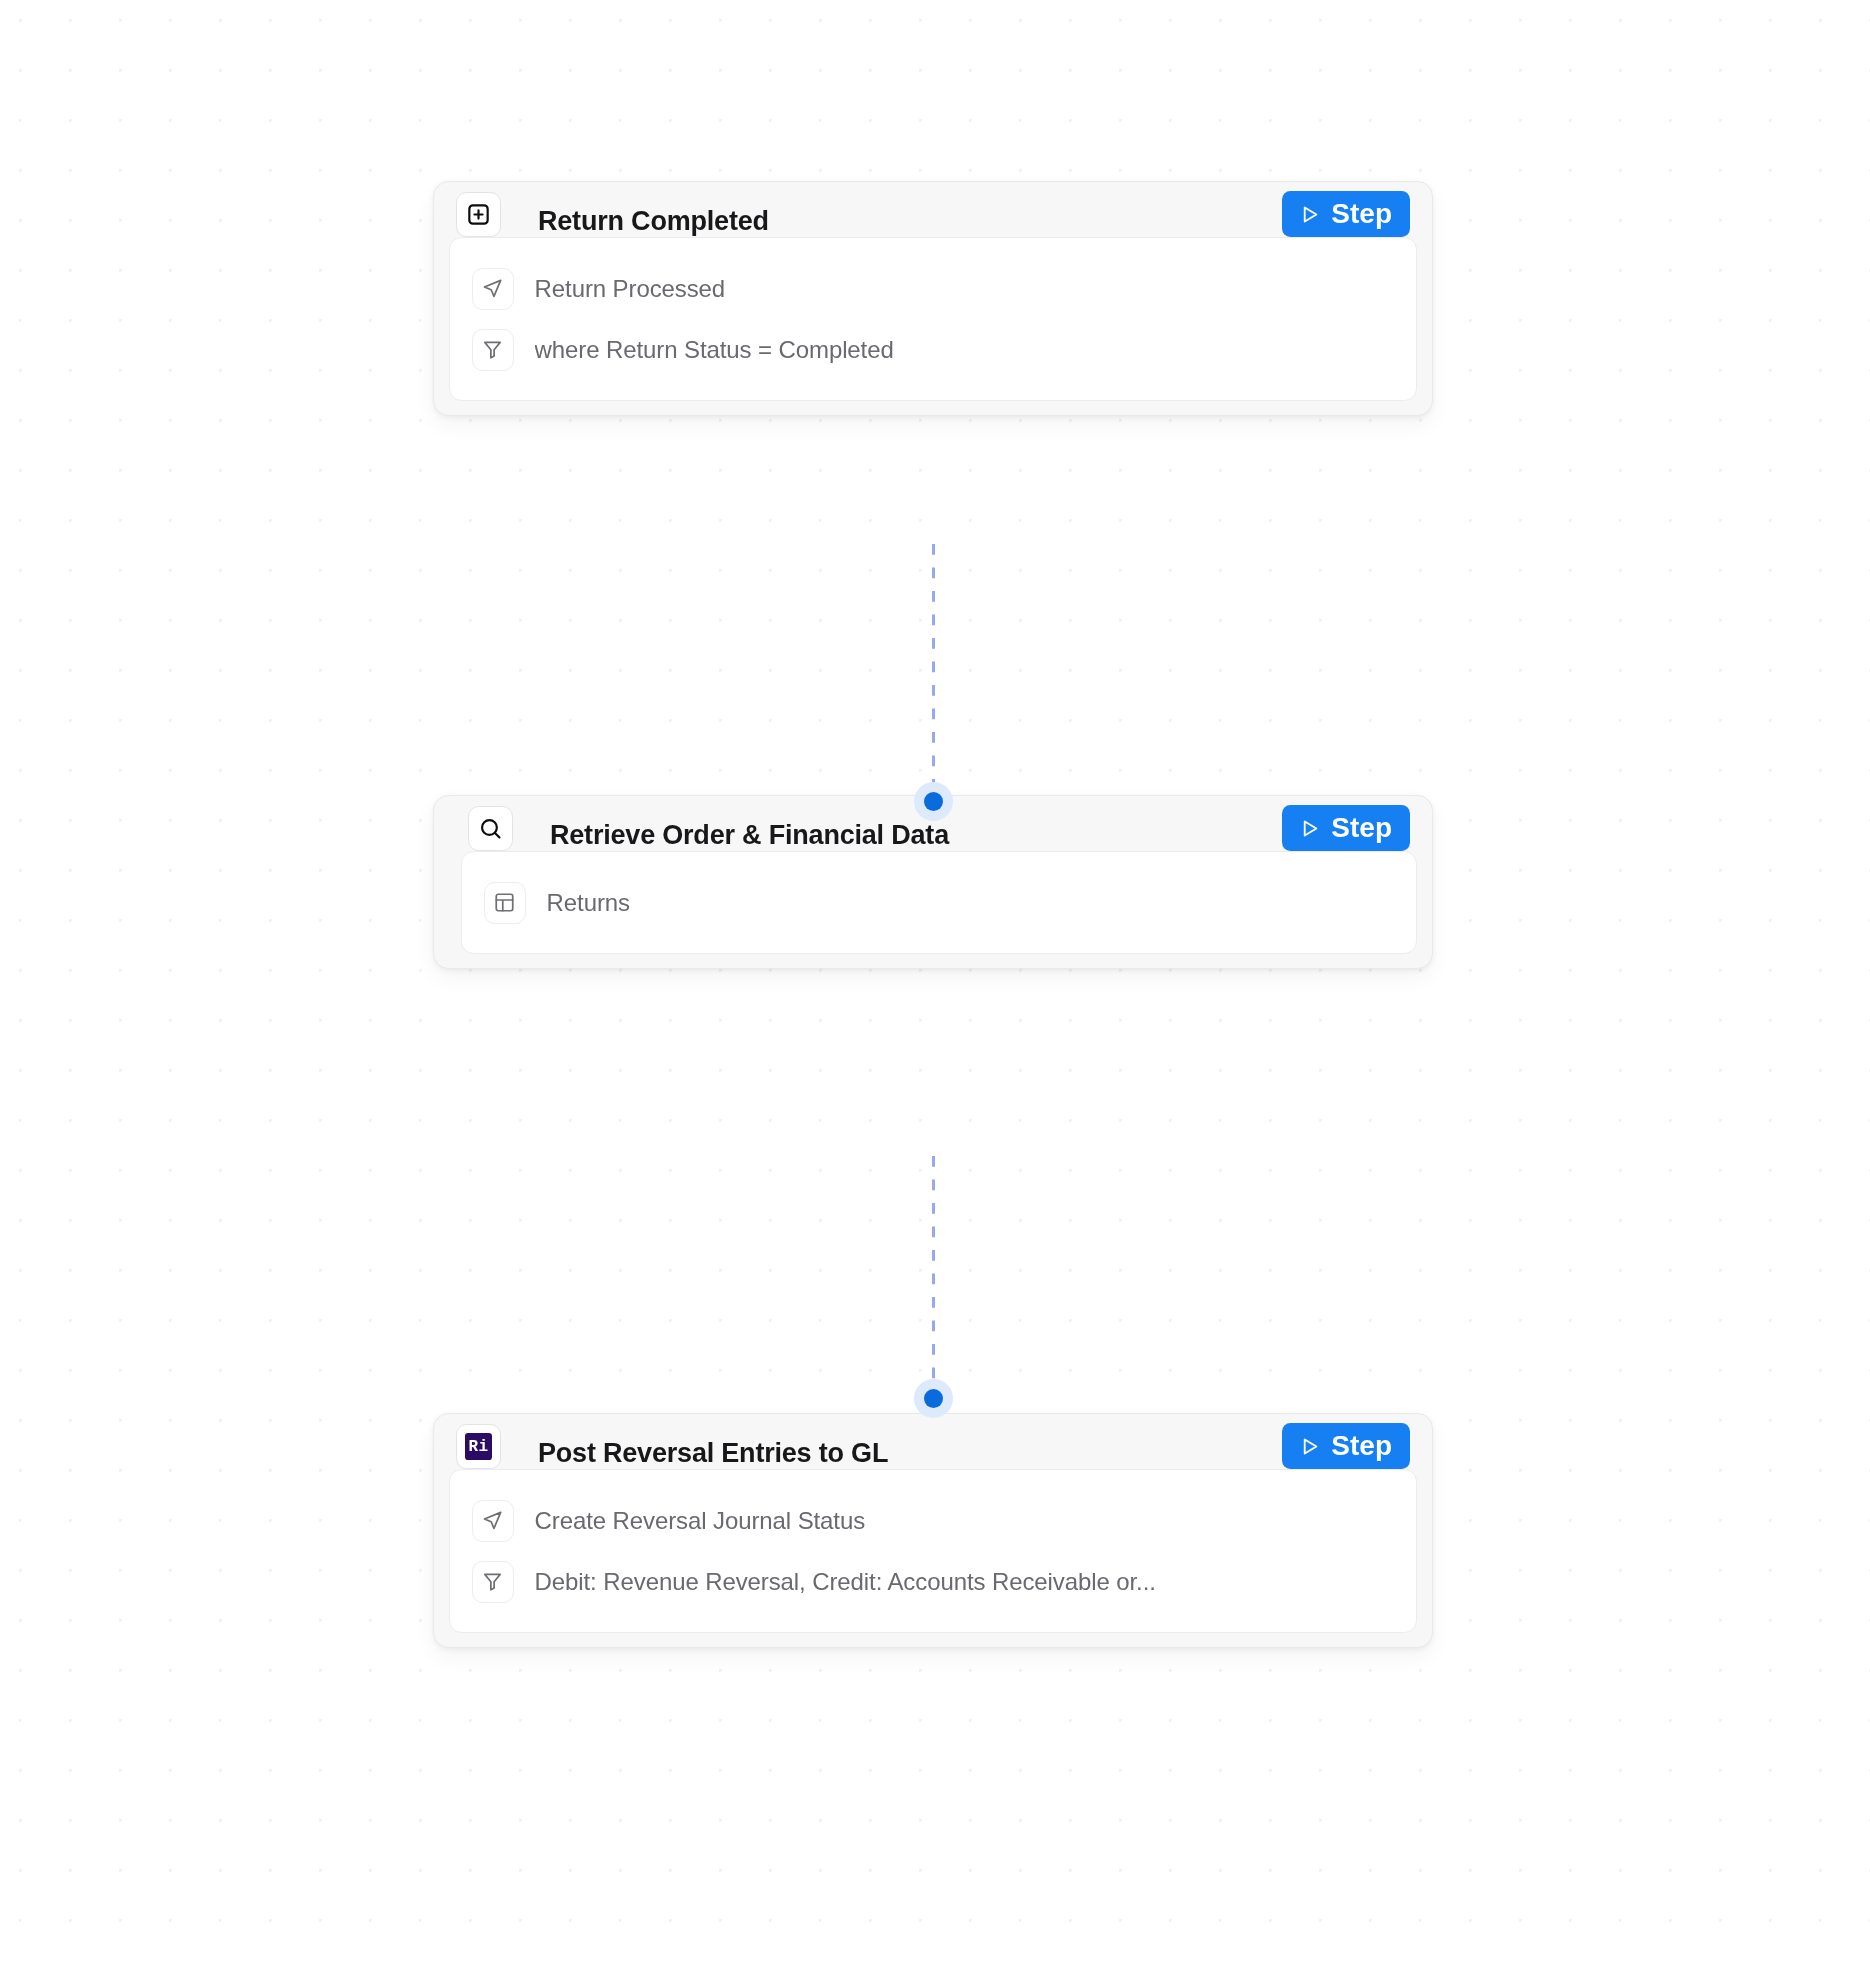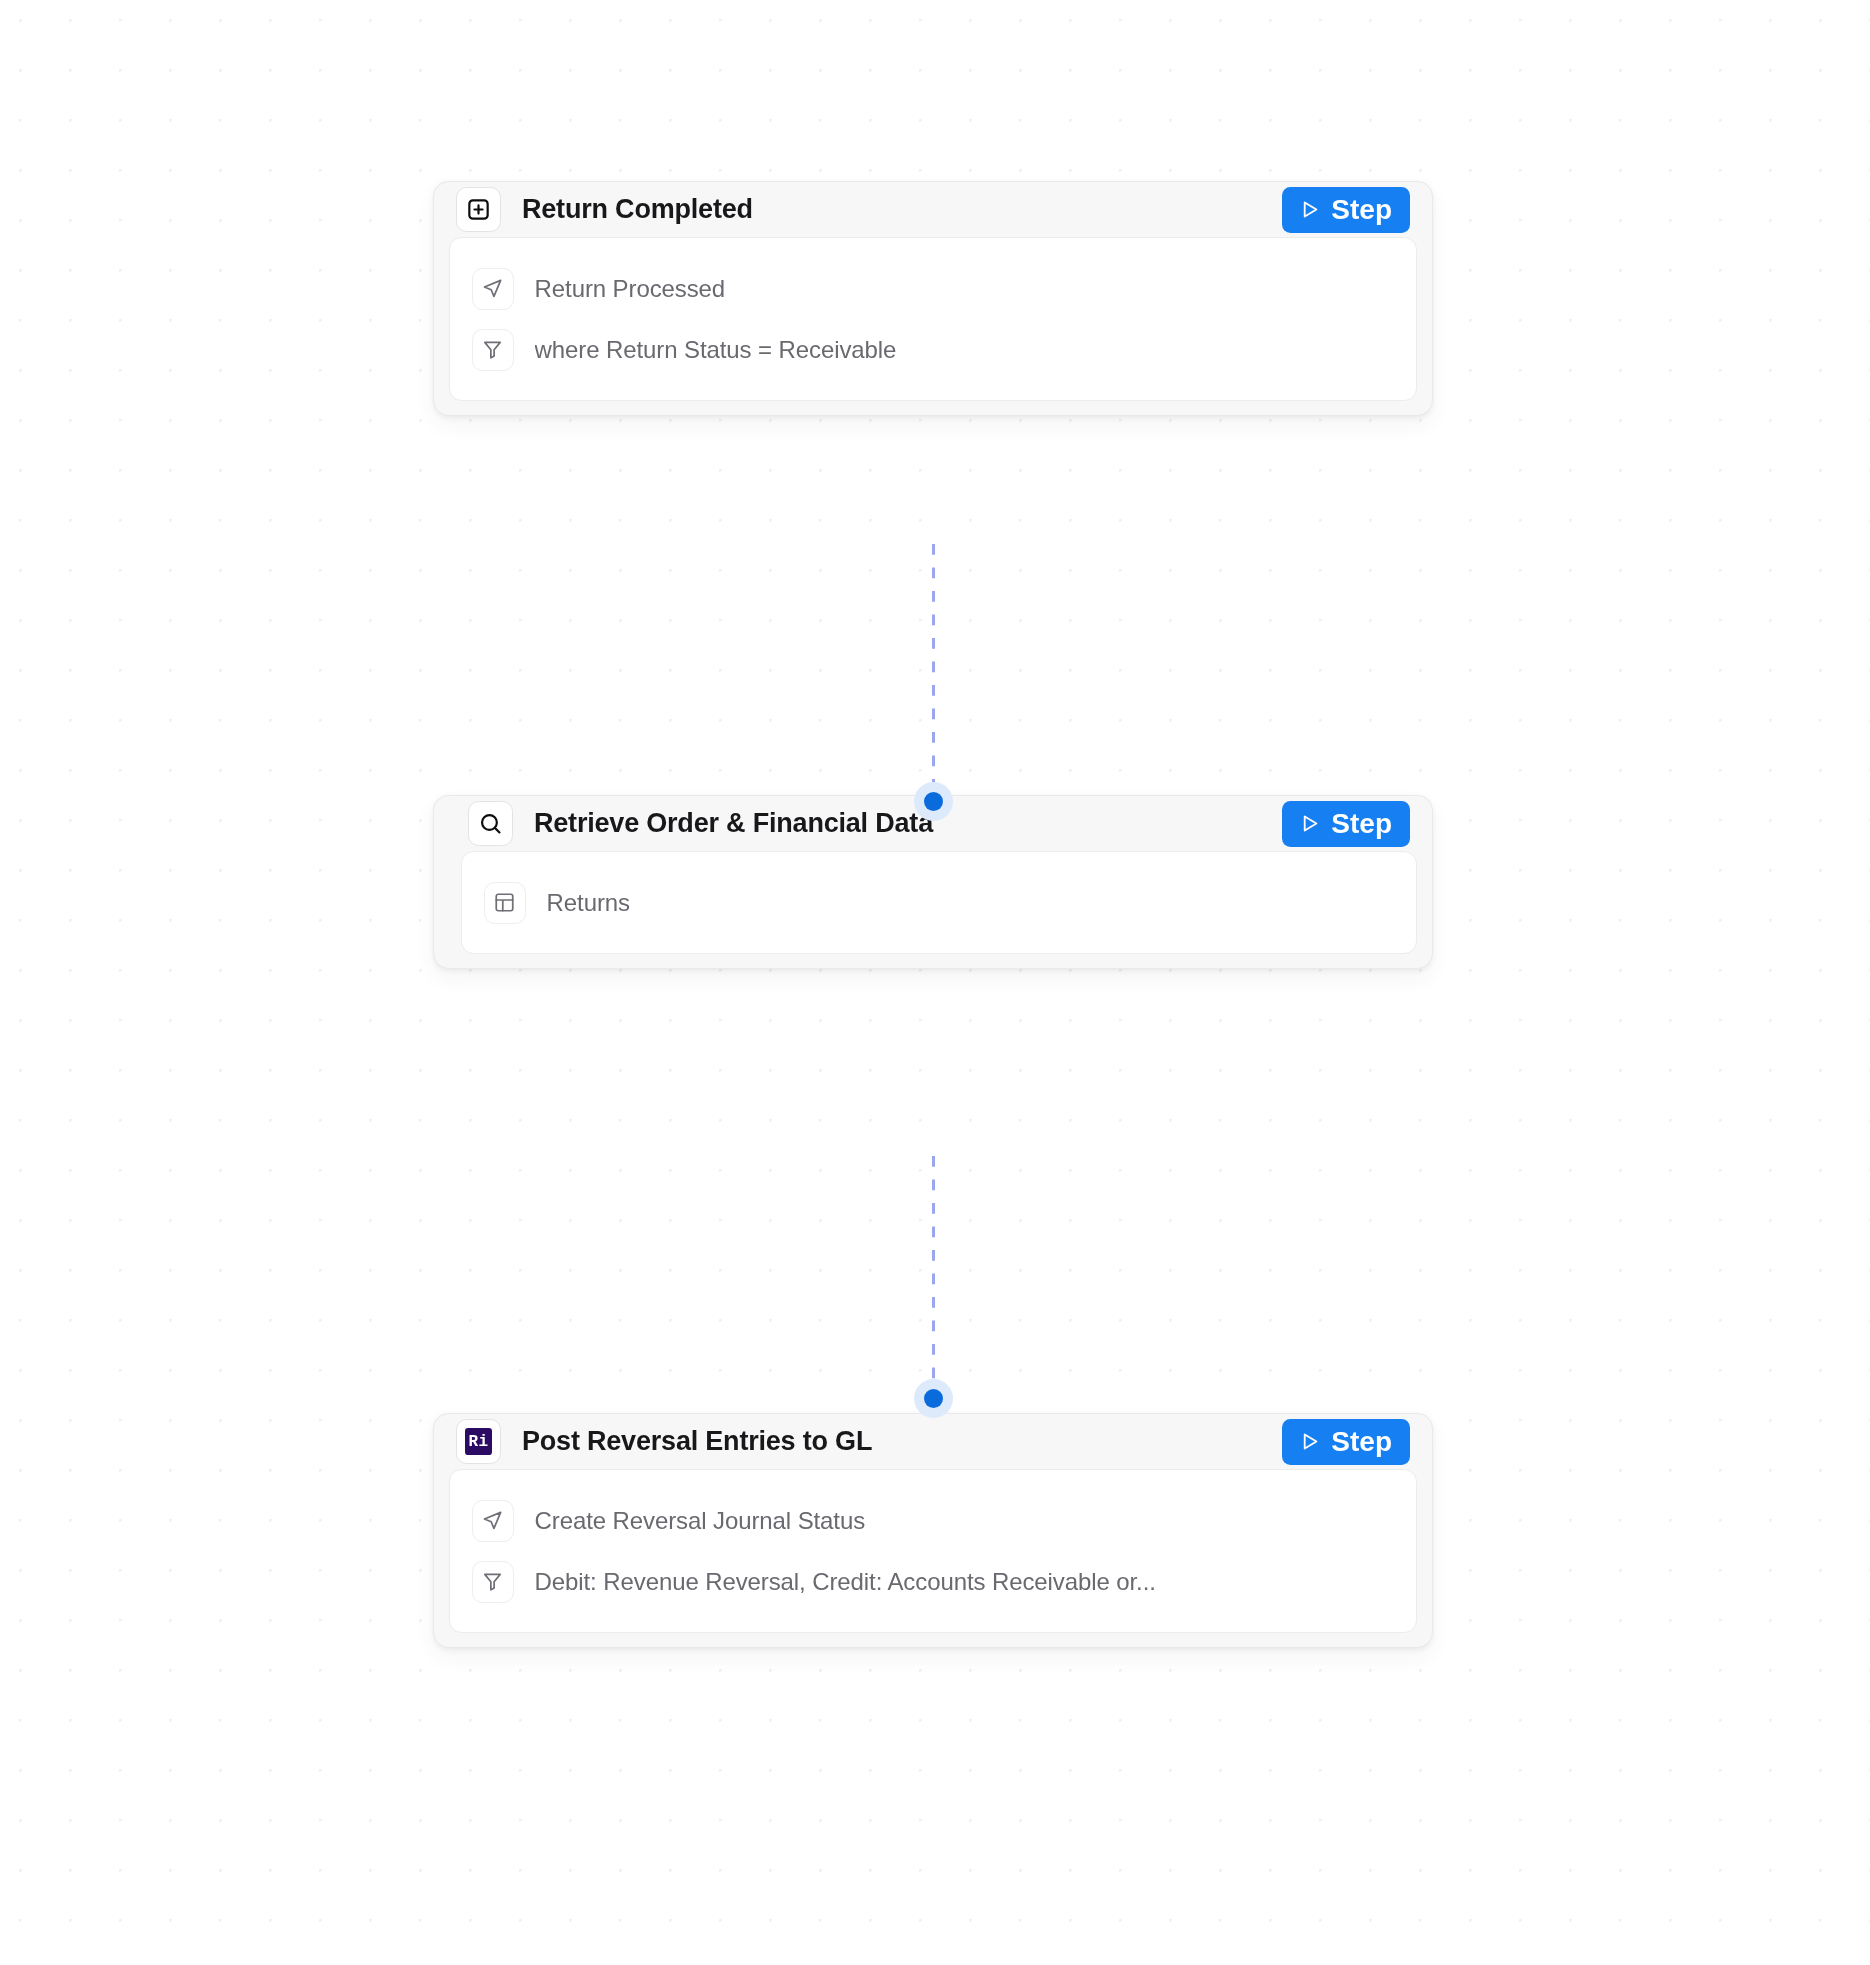--- a/index.html
+++ b/index.html
@@ -62,23 +62,23 @@
     background: #f7f7f8;
     border: 0.5px solid #e9e9ec;
     border-radius: 15.7px;
     box-shadow: 0 1.6px 5.2px rgba(17,20,28,0.055), 0 9.4px 22px rgba(17,20,28,0.045);
     z-index: 2;
   }
 
   .card-header {
     height: 55px;
     display: flex;
-    align-items: center;
+    align-items: flex-end;
     padding: 0 22px 0 22px;
-    gap: 0;
+    gap: 16px;
   }
 
   .hdr-icon {
     width: 45px;
     height: 45px;
     min-width: 45px;
     background: #ffffff;
     border: 0.5px solid #e3e3e6;
     border-radius: 10.5px;
     display: flex;
@@ -206,21 +206,21 @@
           </svg>
         </div>
         <div class="row-label">Return Processed</div>
       </div>
       <div class="body-row">
         <div class="row-icon">
           <svg width="23" height="23" viewBox="0 0 24 24" fill="none" stroke="#6f6f76" stroke-width="1.8" stroke-linecap="round" stroke-linejoin="round">
             <path d="M4 4.6h16l-6.3 7.6v6.6l-3.4 1.8v-8.4z"></path>
           </svg>
         </div>
-        <div class="row-label">where Return Status = Receivable</div>
+        <div class="row-label">where Return Status = Completed</div>
       </div>
     </div>
   </div>
 
   <div class="card" style="top:795px;padding-left:12px;">
     <div class="card-header">
       <div class="hdr-icon">
         <svg width="25" height="25" viewBox="0 0 24 24" fill="none" stroke="#0d0d0f" stroke-width="2.1" stroke-linecap="round" stroke-linejoin="round">
           <circle cx="11" cy="11" r="7.1"></circle>
           <path d="M16.3 16.3 20.6 20.6"></path>

